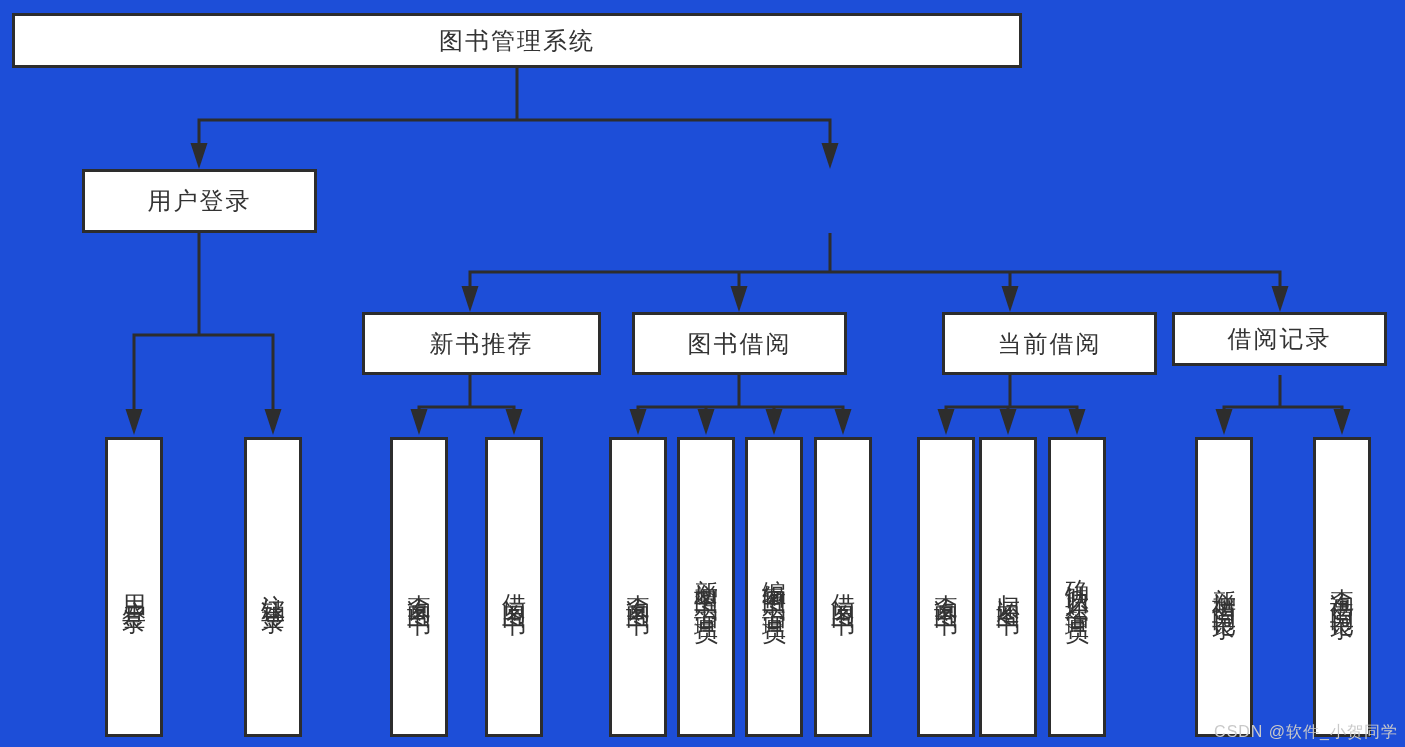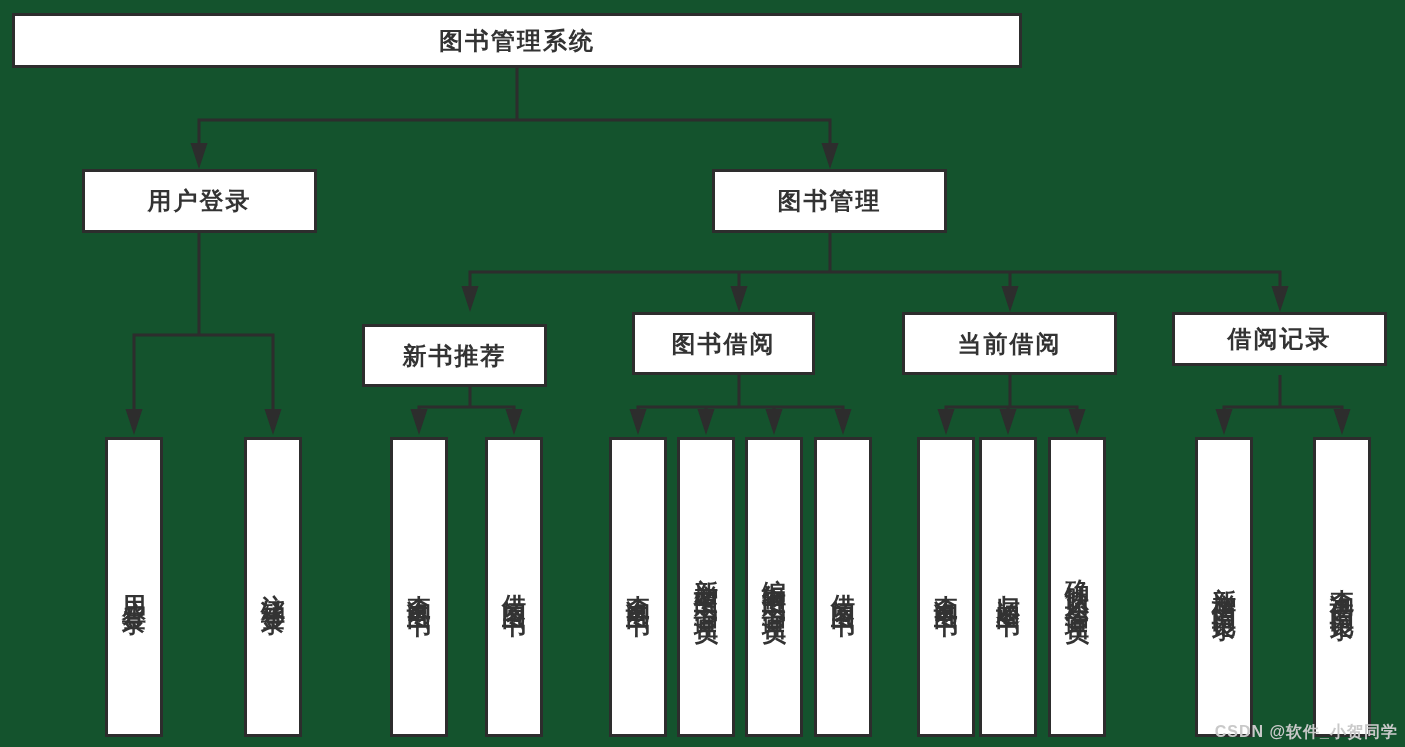--- a/index.html
+++ b/index.html
@@ -1,23 +1,22 @@
 <!DOCTYPE html>
 <html><head>
 <meta charset="utf-8">
 <style>
   html, body { margin: 0; padding: 0; background: #ffffff; }
   #canvas {
     position: relative;
     width: 1405px;
     height: 747px;
-    background: #14532d;
+    background: #1d4ed8;
     font-family: "Liberation Sans", sans-serif;
     overflow: hidden;
-    font-weight: bold;
   }
   #connectors { position: absolute; left: 0; top: 0; }
   .node {
     position: absolute;
     box-sizing: border-box;
     background: #ffffff;
     border: 3px solid #2d2d2d;
     color: #333333;
     display: flex;
     align-items: center;
@@ -84,25 +83,24 @@
       <polygon points="999.5,409 1016.5,409 1008,435"></polygon>
       <polygon points="1068.5,409 1085.5,409 1077,435"></polygon>
       <polygon points="1215.5,409 1232.5,409 1224,435"></polygon>
       <polygon points="1333.5,409 1350.5,409 1342,435"></polygon>
     </g>
   </svg>
 
   <div class="node h" style="left:12px; top:13px; width:1010px; height:55px;">图书管理系统</div>
 
   <div class="node h" style="left:82px; top:169px; width:235px; height:64px;">用户登录</div>
-  <div class="node h" style="left:712px; top:169px; width:235px; height:64px;">图书管理</div>
 
-  <div class="node h" style="left:362px; top:324px; width:185px; height:63px;">新书推荐</div>
-  <div class="node h" style="left:632px; top:312px; width:183px; height:63px;">图书借阅</div>
-  <div class="node h" style="left:902px; top:312px; width:215px; height:63px;">当前借阅</div>
+  <div class="node h" style="left:362px; top:312px; width:239px; height:63px;">新书推荐</div>
+  <div class="node h" style="left:632px; top:312px; width:215px; height:63px;">图书借阅</div>
+  <div class="node h" style="left:942px; top:312px; width:215px; height:63px;">当前借阅</div>
   <div class="node h" style="left:1172px; top:312px; width:215px; height:54px;">借阅记录</div>
 
   <div class="node v" style="left:105px; top:437px; width:58px; height:300px;">用户登录</div>
   <div class="node v" style="left:244px; top:437px; width:58px; height:300px;">注销登录</div>
 
   <div class="node v" style="left:390px; top:437px; width:58px; height:300px;">查询图书</div>
   <div class="node v" style="left:485px; top:437px; width:58px; height:300px;">借阅图书</div>
 
   <div class="node v" style="left:609px; top:437px; width:58px; height:300px;">查询图书</div>
   <div class="node v" style="left:677px; top:437px; width:58px; height:300px;">新增图书（管理员）</div>

